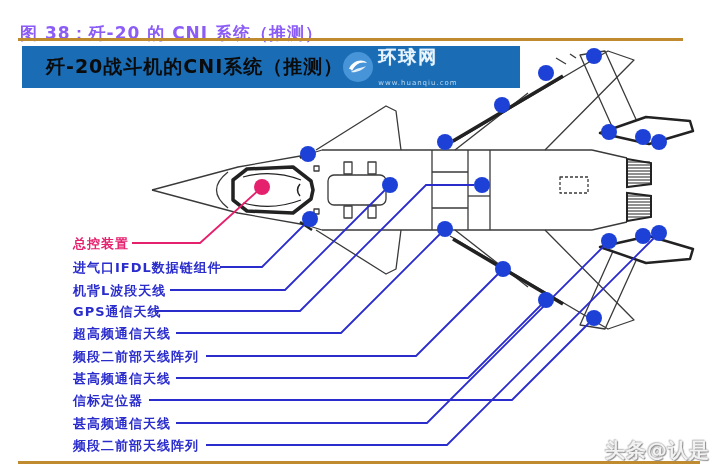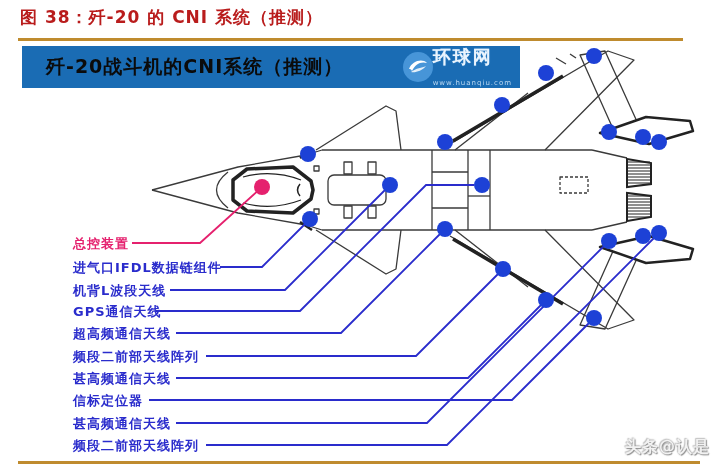--- a/index.html
+++ b/index.html
@@ -1,46 +1,46 @@
 <!DOCTYPE html>
 <html><head>
 <meta charset="utf-8">
 <style>
   html,body{margin:0;padding:0;}
   body{
     width:715px;height:472px;position:relative;overflow:hidden;background:#ffffff;
     font-family:"DejaVu Sans","Liberation Sans",sans-serif;
   }
   .fig-title{
-    position:absolute;left:20px;top:6px;font-size:17px;font-weight:bold;color:#b91c1c;
+    position:absolute;left:20px;top:22px;font-size:17px;font-weight:bold;color:#8b5cf6;
     letter-spacing:1px;white-space:nowrap;
   }
   .gold-rule{position:absolute;height:3px;background:#bf8b2e;}
   .gold-rule.top{left:18px;top:38px;width:665px;}
   .gold-rule.bottom{left:18px;top:461px;width:682px;}
   .header-bar{
     position:absolute;left:22px;top:46px;width:498px;height:42px;background:#1a6cb4;
-    display:flex;align-items:center;justify-content:space-between;
+    display:flex;align-items:center;
     padding:0 8px 0 24px;box-sizing:border-box;
   }
   .bar-title{font-size:19px;font-weight:bold;color:#0b0b0b;white-space:nowrap;letter-spacing:1px;}
-  .logo{display:flex;align-items:center;}
+  .logo{display:flex;align-items:center;gap:5px;}
   .logo-icon{
     width:30px;height:30px;border-radius:50%;background:#4795d8;
     display:flex;align-items:center;justify-content:center;flex:0 0 auto;
   }
   .logo-text{display:flex;flex-direction:column;line-height:1;}
   .logo-name{
     font-size:18px;font-weight:bold;color:#eaf4fd;letter-spacing:2px;
     text-shadow:0 0 1px #7db8e8;
   }
   .logo-url{font-size:7px;color:#bcd9f2;margin-top:14px;letter-spacing:1px;}
   svg.overlay{position:absolute;left:0;top:0;}
   .watermark{
-    position:absolute;right:5px;top:437px;font-size:16px;font-weight:bold;letter-spacing:1px;
+    position:absolute;right:5px;top:437px;font-size:20px;font-weight:bold;letter-spacing:1px;
     color:#f2f2f2;text-shadow:1px 1px 1px #8f8f8f,-1px -1px 1px #c4c4c4,0 0 2px #9a9a9a;
     white-space:nowrap;
   }
 </style>
 </head>
 <body>
 
 <div class="fig-title">图 38：歼-20 的 CNI 系统（推测）</div>
 <div class="gold-rule top"></div>
 <div class="gold-rule bottom"></div>

